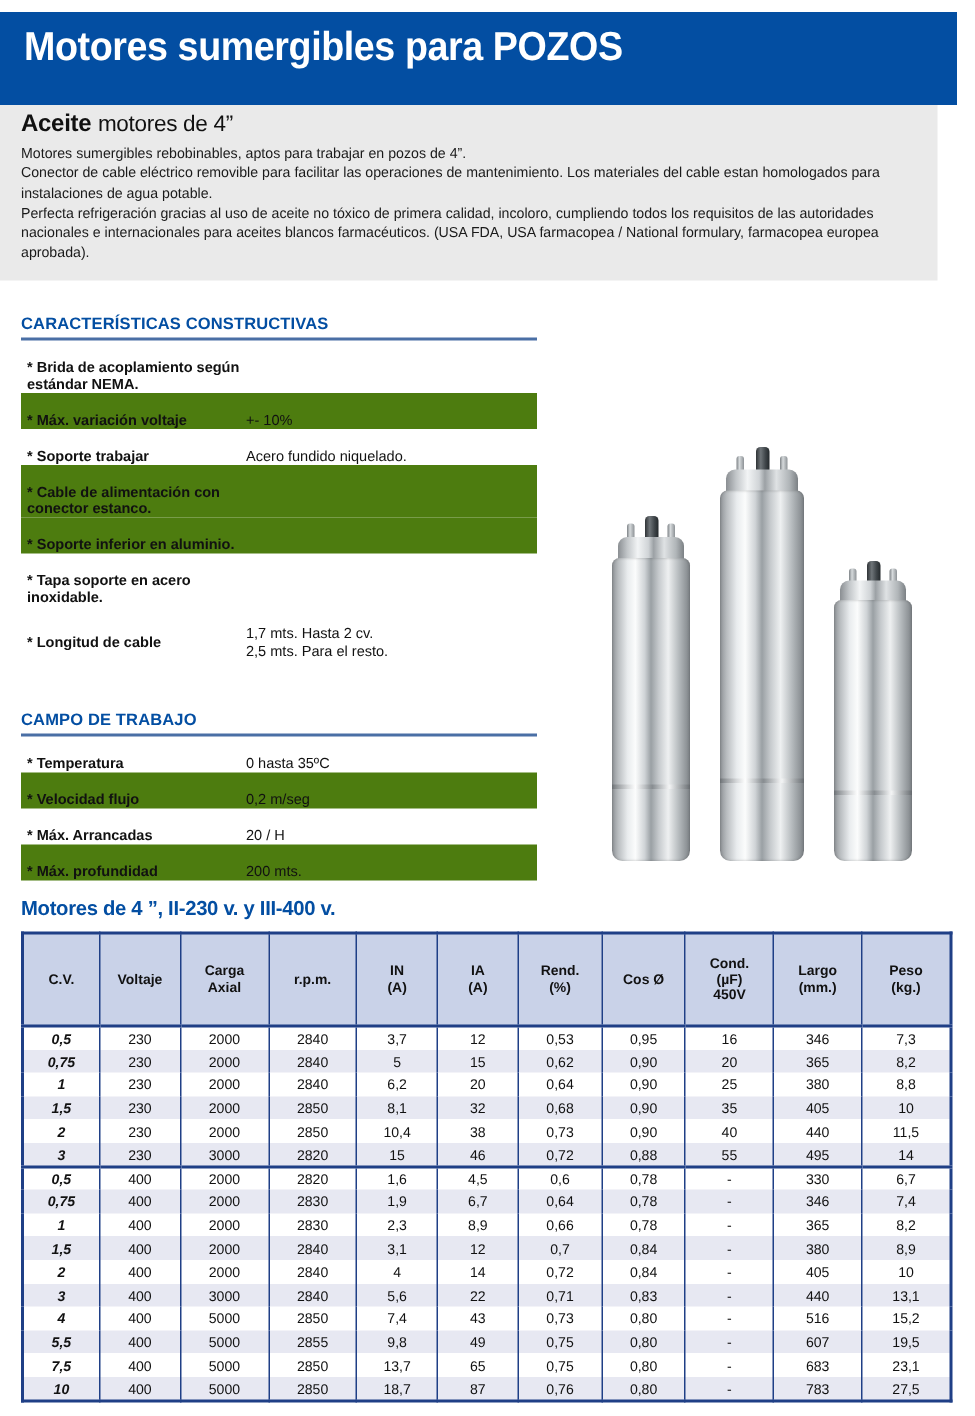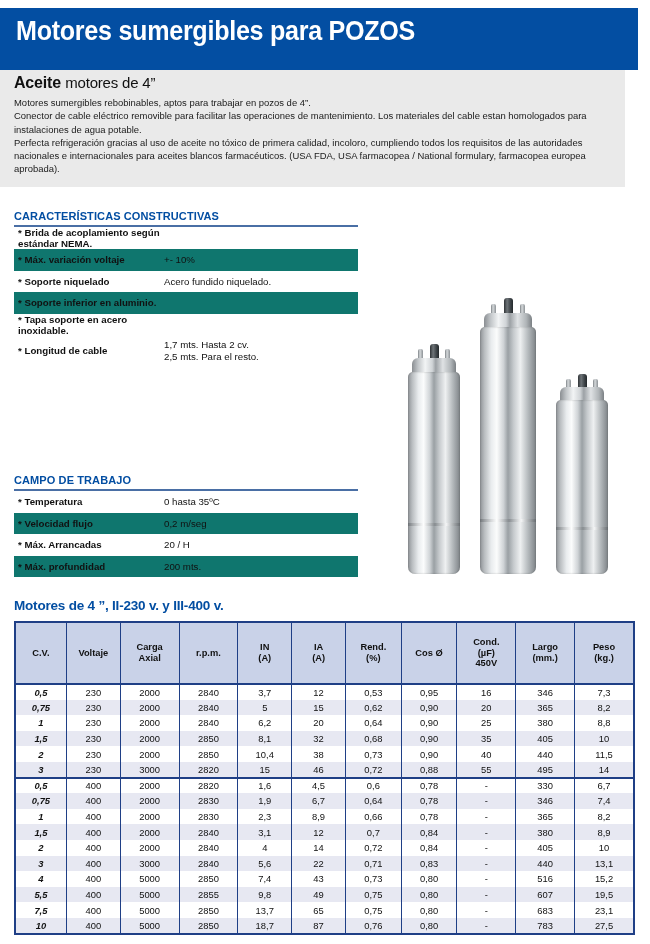--- a/index.html
+++ b/index.html
@@ -50,24 +50,24 @@
 
   
   .section { position: absolute; left: 14px; }
   .section-title {
     font-size: 11px; font-weight: bold; color: #034EA2;
     letter-spacing: 0.1px; padding-bottom: 3px;
   }
   .section-rule { height: 2px; background: #4A6FA5; width: 100%; }
   .spec-table { width: 100%; border-collapse: collapse; }
   .spec-row { height: 21.5px; }
-  .spec-row.alt { background: #0f766e; }
+  .spec-row.alt { background: #4d7c0f; }
   .spec-row td {
     font-size: 9.7px; font-weight: bold; color: #111;
-    vertical-align: middle; padding: 0 0 0 4px;
+    vertical-align: middle; padding: 13px 0 0 4px;
   }
   .spec-row td.val {
     font-weight: normal; padding-left: 0;
   }
   .spec-row.tall { height: 31px; }
   .spec-row.tall td { line-height: 11.8px; }
 
   #sec-constructivas { top: 210px; width: 344px; }
   #sec-trabajo { top: 474px; width: 344px; }
 
@@ -161,22 +161,26 @@
       <tbody id="constructivas-body">
           <tr class="spec-row">
             <td style="width: 150px;">* Brida de acoplamiento según estándar NEMA.</td>
             <td class="val"></td>
           </tr>
           <tr class="spec-row alt">
             <td style="width: 150px;">* Máx. variación voltaje</td>
             <td class="val">+- 10%</td>
           </tr>
           <tr class="spec-row">
-            <td style="width: 150px;">* Soporte niquelado</td>
+            <td style="width: 150px;">* Soporte trabajar</td>
             <td class="val">Acero fundido niquelado.</td>
+          </tr>
+          <tr class="spec-row alt">
+            <td style="width: 150px;">* Cable de alimentación con conector estanco.</td>
+            <td class="val"></td>
           </tr>
           <tr class="spec-row alt">
             <td style="width: 150px;">* Soporte inferior en aluminio.</td>
             <td class="val"></td>
           </tr>
           <tr class="spec-row">
             <td style="width: 150px;">* Tapa soporte en acero inoxidable.</td>
             <td class="val"></td>
           </tr>
           <tr class="spec-row tall">

